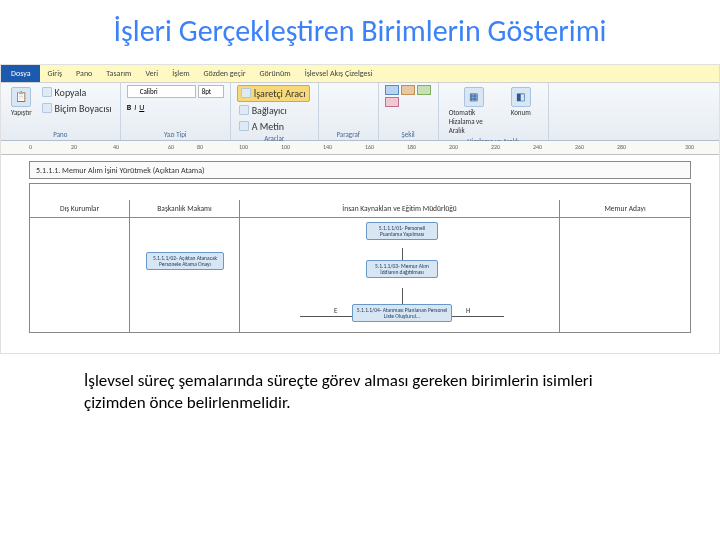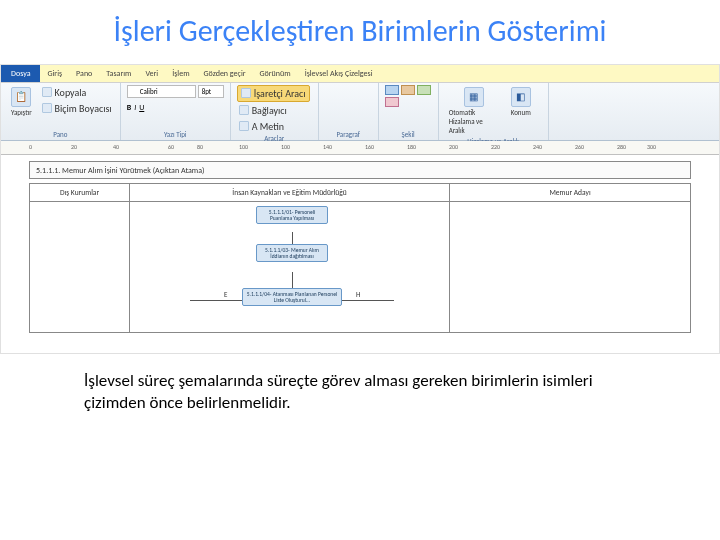--- a/index.html
+++ b/index.html
@@ -19,21 +19,21 @@
   .btn-lg span { font-size: 7px; color: #333; }
   .btn-sm { display: flex; align-items: center; gap: 3px; padding: 1px 2px; font-size: 10px; color: #333; cursor: pointer; }
   .btn-sm .ico { width: 10px; height: 10px; background: #e0eaf5; border: 1px solid #b0c8e0; border-radius: 1px; }
   .col { display: flex; flex-direction: column; gap: 1px; }
   .highlight { background: #f8d978; border: 1px solid #d8a830; border-radius: 2px; padding: 1px 3px; }
   .ruler { height: 14px; background: #f8f8f4; border-bottom: 1px solid #c0c0c0; display: flex; align-items: center; font-size: 6px; color: #666; position: relative; padding-left: 28px; }
   .ruler span { position: absolute; }
   .canvas { position: relative; background: #fff; height: 200px; padding: 6px 28px; }
   .proc-title { border: 1px solid #888; background: #fafafa; padding: 3px 6px; font-size: 8px; color: #333; margin-bottom: 4px; }
   .swim { display: flex; border: 1px solid #888; height: 150px; }
-  .lane { border-right: 1px solid #888; display: flex; flex-direction: column; }
+  .lane { border-right: 1px solid #888; display: flex; flex-direction: column; margin-top: 16px; }
   .lane:last-child { border-right: none; }
   .lane-head { border-bottom: 1px solid #888; text-align: center; padding: 4px 2px; font-size: 7.5px; background: #fff; color: #333; }
   .lane-body { flex: 1; position: relative; }
   .box { position: absolute; background: #d8e6f4; border: 1px solid #6898c8; border-radius: 2px; font-size: 5.5px; text-align: center; padding: 2px 3px; color: #1a3a5a; line-height: 1.15; }
   .conn { position: absolute; border-top: 1px solid #555; }
   .conn-v { position: absolute; border-left: 1px solid #555; }
   .label-e { position: absolute; font-size: 7px; color: #333; }
 </style>
 </head>
 <body>
@@ -167,29 +167,35 @@
     <span style="left:238px;">100</span>
     <span style="left:280px;">100</span>
     <span style="left:322px;">140</span>
     <span style="left:364px;">160</span>
     <span style="left:406px;">180</span>
     <span style="left:448px;">200</span>
     <span style="left:490px;">220</span>
     <span style="left:532px;">240</span>
     <span style="left:574px;">260</span>
     <span style="left:616px;">280</span>
-    <span style="left:646px;">300</span>
+    <span style="left:684px;">300</span>
   </div>
 
   <div class="canvas">
     <div class="proc-title">5.1.1.1. Memur Alım İşini Yürütmek (Açıktan Atama)</div>
     <div class="swim">
       <div class="lane" style="width:100px;">
         <div class="lane-head">Dış Kurumlar</div>
         <div class="lane-body"></div>
+      </div>
+      <div class="lane" style="width:110px;">
+        <div class="lane-head">Başkanlık Makamı</div>
+        <div class="lane-body">
+          <div class="box" style="left:16px;top:34px;width:78px;">5.1.1.1/02- Açıktan Atanacak Personele Atama Onayı</div>
+        </div>
       </div>
       <div class="lane" style="width:320px;">
         <div class="lane-head">İnsan Kaynakları ve Eğitim Müdürlüğü</div>
         <div class="lane-body">
           <div class="box" style="left:126px;top:4px;width:72px;">5.1.1.1/01- Personeli Puanlama Yapılması</div>
           <div class="box" style="left:126px;top:42px;width:72px;">5.1.1.1/03- Memur Alım İddianın dağıtılması</div>
           <div class="box" style="left:112px;top:86px;width:100px;">5.1.1.1/04- Atanması Planlanan Personel Liste Oluşturul...</div>
           <div class="conn-v" style="left:162px;top:30px;height:12px;"></div>
           <div class="conn-v" style="left:162px;top:70px;height:16px;"></div>
           <div class="conn" style="left:60px;top:98px;width:52px;"></div>

